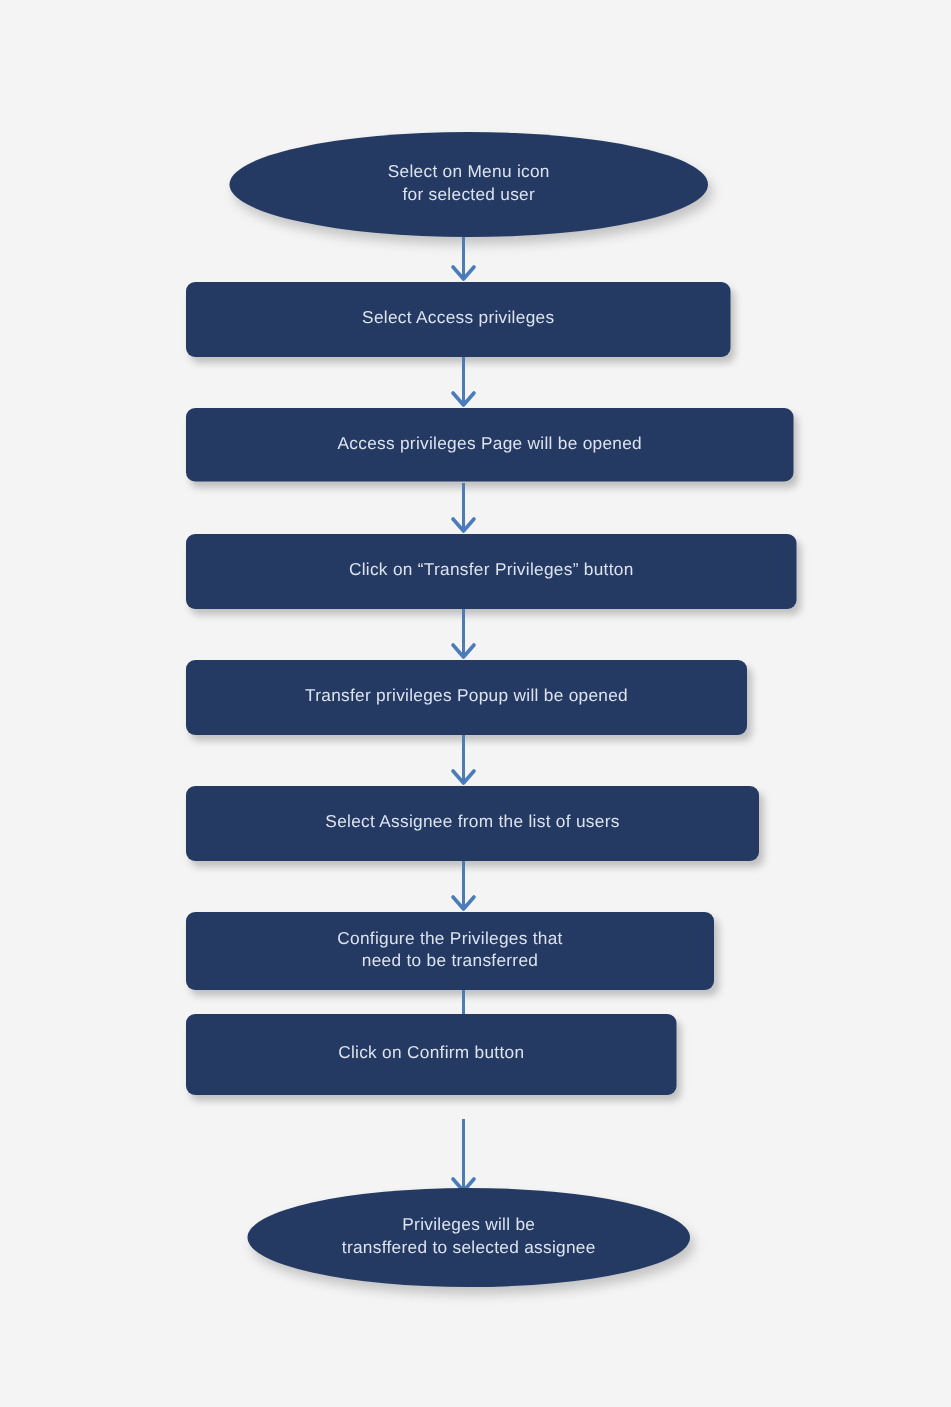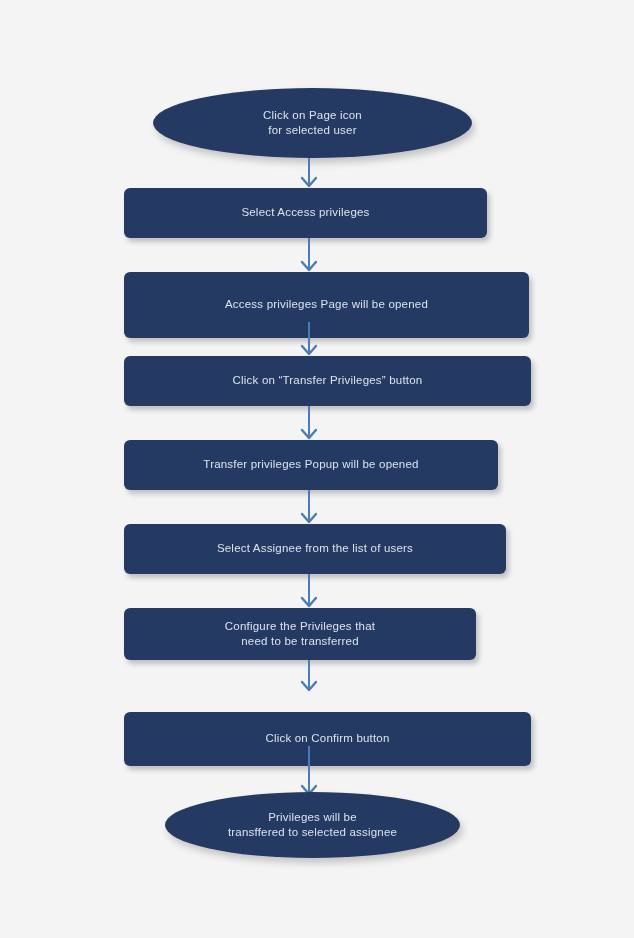--- a/index.html
+++ b/index.html
@@ -64,21 +64,21 @@
     display: block;
     overflow: visible;
   }
 </style>
 </head>
 <body>
 
 <div id="canvas">
 
   <div class="node terminator" style="left:153px; top:88px; width:319px; height:70px;">
-    <span class="node-label">Click on  Page icon
+    <span class="node-label">Select on  Menu icon
 for selected user</span>
   </div>
 
   <div class="connector" style="left:298px; top:158px; height:30px;">
     <svg width="22" height="30" viewBox="0 0 22 30">
       <line x1="11" y1="0" x2="11" y2="27" stroke="#4a7cba" stroke-width="2"></line>
       <polyline points="4,20 11,28 18,20" fill="none" stroke="#4a7cba" stroke-width="2.4" stroke-linecap="round" stroke-linejoin="round"></polyline>
     </svg>
   </div>
 
@@ -86,21 +86,21 @@
     <span class="node-label">Select  Access privileges</span>
   </div>
 
   <div class="connector" style="left:298px; top:238px; height:34px;">
     <svg width="22" height="34" viewBox="0 0 22 34">
       <line x1="11" y1="0" x2="11" y2="31" stroke="#4a7cba" stroke-width="2"></line>
       <polyline points="4,24 11,32 18,24" fill="none" stroke="#4a7cba" stroke-width="2.4" stroke-linecap="round" stroke-linejoin="round"></polyline>
     </svg>
   </div>
 
-  <div class="node process" style="left:124px; top:272px; width:405px; height:66px;">
+  <div class="node process" style="left:124px; top:272px; width:405px; height:49px;">
     <span class="node-label">Access privileges Page will be opened</span>
   </div>
 
   <div class="connector" style="left:298px; top:322px; height:34px;">
     <svg width="22" height="34" viewBox="0 0 22 34">
       <line x1="11" y1="0" x2="11" y2="31" stroke="#4a7cba" stroke-width="2"></line>
       <polyline points="4,24 11,32 18,24" fill="none" stroke="#4a7cba" stroke-width="2.4" stroke-linecap="round" stroke-linejoin="round"></polyline>
     </svg>
   </div>
 
@@ -142,21 +142,21 @@
 need to be transferred</span>
   </div>
 
   <div class="connector" style="left:298px; top:660px; height:32px;">
     <svg width="22" height="32" viewBox="0 0 22 32">
       <line x1="11" y1="0" x2="11" y2="29" stroke="#4a7cba" stroke-width="2"></line>
       <polyline points="4,22 11,30 18,22" fill="none" stroke="#4a7cba" stroke-width="2.4" stroke-linecap="round" stroke-linejoin="round"></polyline>
     </svg>
   </div>
 
-  <div class="node process" style="left:124px; top:712px; width:407px; height:54px;">
+  <div class="node process" style="left:124px; top:676px; width:327px; height:54px;">
     <span class="node-label">Click on Confirm button</span>
   </div>
 
   <div class="connector" style="left:298px; top:746px; height:50px;">
     <svg width="22" height="50" viewBox="0 0 22 50">
       <line x1="11" y1="0" x2="11" y2="47" stroke="#4a7cba" stroke-width="2"></line>
       <polyline points="4,40 11,48 18,40" fill="none" stroke="#4a7cba" stroke-width="2.4" stroke-linecap="round" stroke-linejoin="round"></polyline>
     </svg>
   </div>
 

